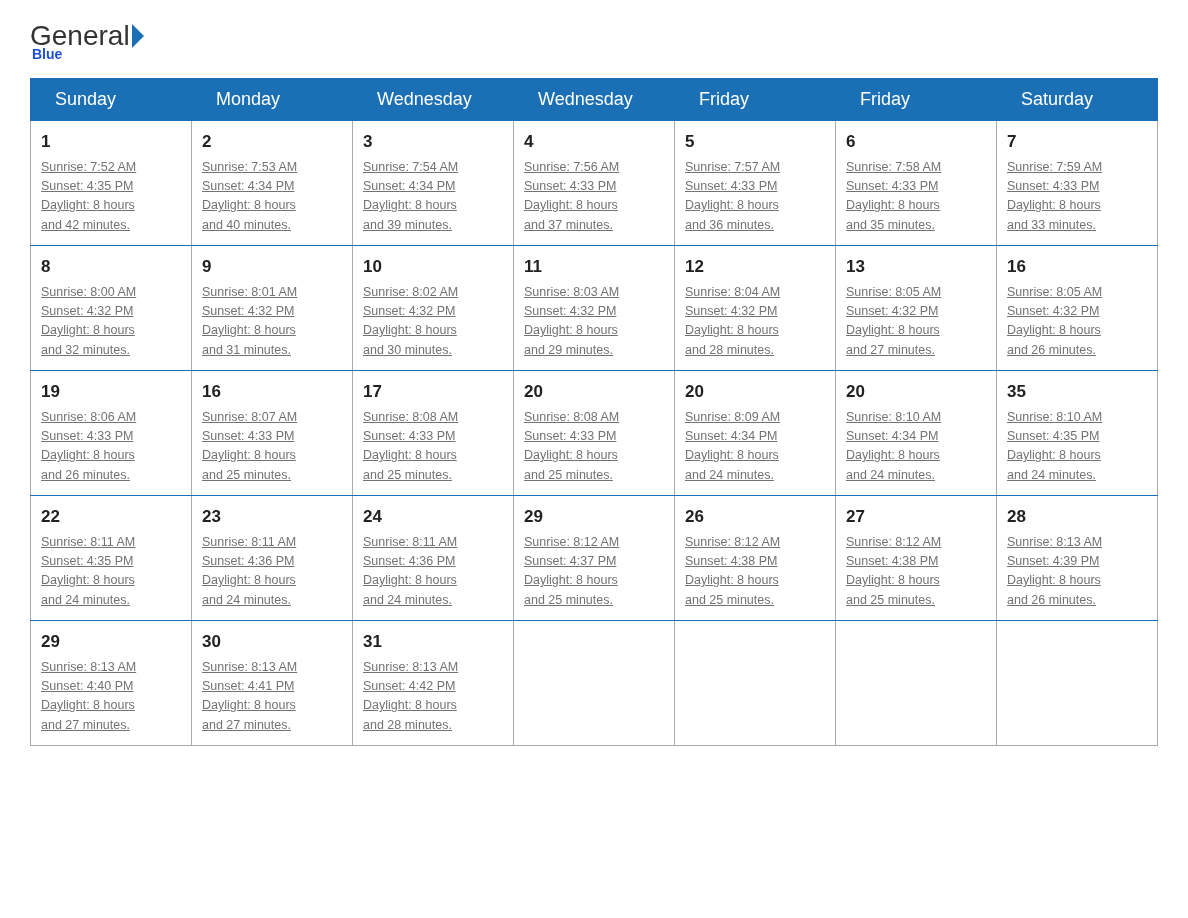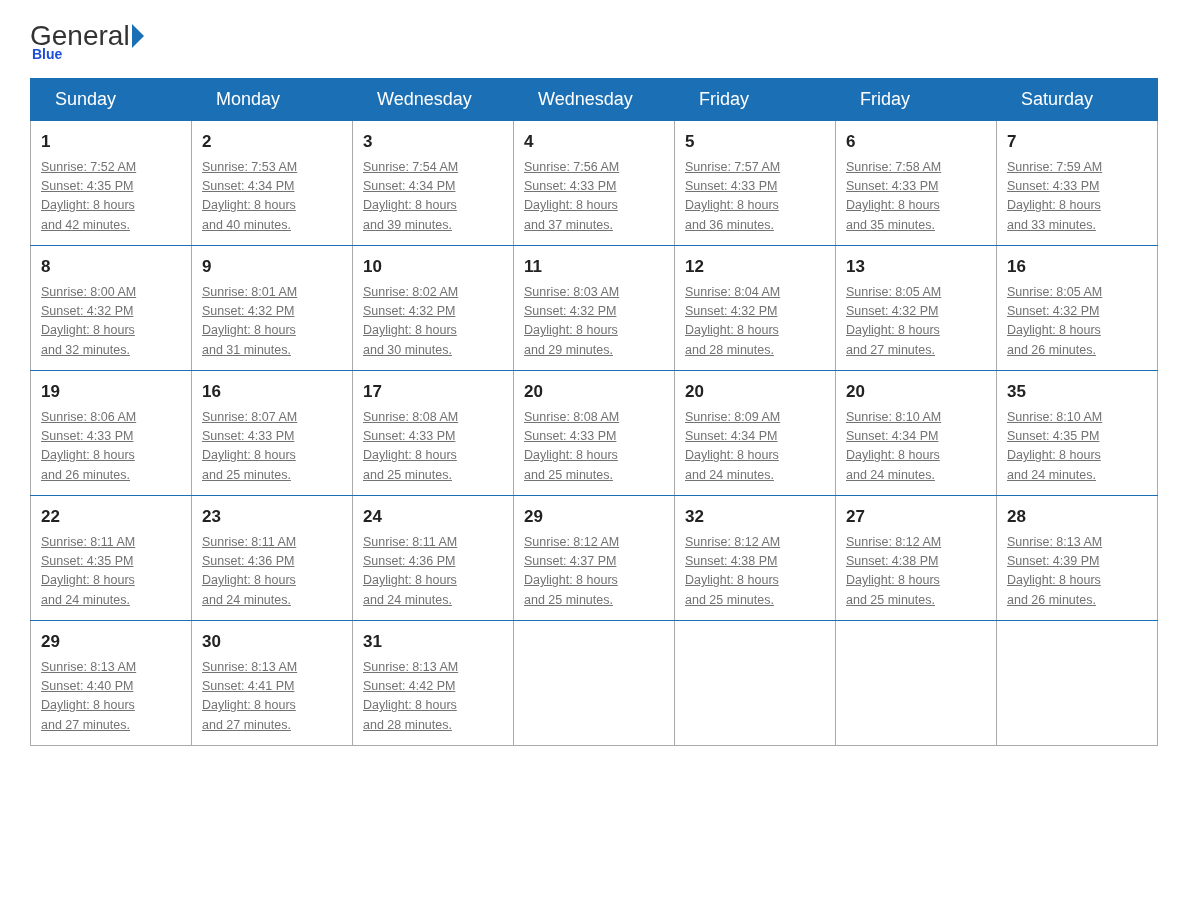--- a/index.html
+++ b/index.html
@@ -241,21 +241,21 @@
         </td>
         <td>
           <span class="day-number">24</span>
           <div class="day-info">Sunrise: 8:11 AM<br>Sunset: 4:36 PM<br>Daylight: 8 hours<br>and 24 minutes.</div>
         </td>
         <td>
           <span class="day-number">29</span>
           <div class="day-info">Sunrise: 8:12 AM<br>Sunset: 4:37 PM<br>Daylight: 8 hours<br>and 25 minutes.</div>
         </td>
         <td>
-          <span class="day-number">32</span>
+          <span class="day-number">26</span>
           <div class="day-info">Sunrise: 8:12 AM<br>Sunset: 4:38 PM<br>Daylight: 8 hours<br>and 25 minutes.</div>
         </td>
         <td>
           <span class="day-number">27</span>
           <div class="day-info">Sunrise: 8:12 AM<br>Sunset: 4:38 PM<br>Daylight: 8 hours<br>and 25 minutes.</div>
         </td>
         <td>
           <span class="day-number">28</span>
           <div class="day-info">Sunrise: 8:13 AM<br>Sunset: 4:39 PM<br>Daylight: 8 hours<br>and 26 minutes.</div>
         </td>

